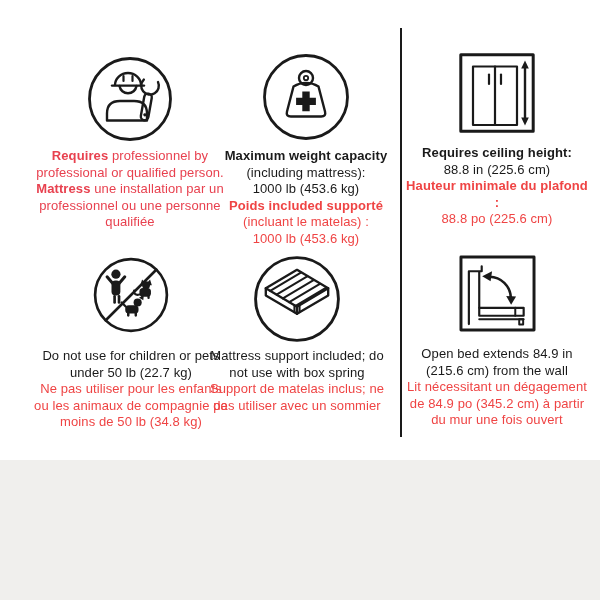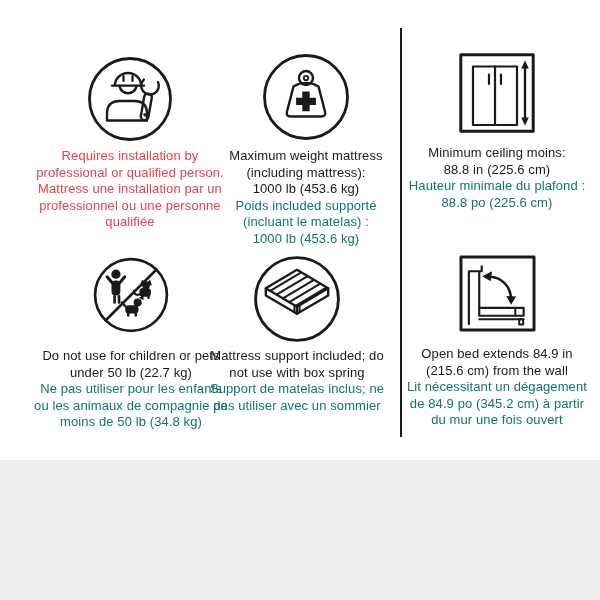--- a/index.html
+++ b/index.html
@@ -2,22 +2,22 @@
 <html><head>
 <meta charset="utf-8">
 <style>
   html,body{margin:0;padding:0;background:#ffffff;}
   .canvas{position:relative;width:600px;height:600px;background:#ffffff;overflow:hidden;
           font-family:"Liberation Sans",sans-serif;color:#1a1a1a;}
   .divider{position:absolute;left:400px;top:28px;width:1.5px;height:409px;background:#1a1a1a;}
   .cell{position:absolute;text-align:center;}
   .icon-wrap{display:flex;justify-content:center;align-items:flex-start;}
   .txt{margin:0;white-space:pre-line;font-size:13px;line-height:16.6px;letter-spacing:.1px;}
-  .txt b{font-weight:400;}
-  .gray{color:#0f766e;}
+  .txt b{font-weight:700;}
+  .gray{color:#ef4444;}
   .red{color:#e8414f;}
   
   #c1{left:24px;top:55px;width:212px;}   #c1 .icon-wrap{height:88px;margin-bottom:5px;}
   #c2{left:213px;top:52px;width:186px;}  #c2 .icon-wrap{height:90px;margin-bottom:6px;}
   #c3{left:403px;top:53px;width:188px;}  #c3 .icon-wrap{height:78px;margin-bottom:14px;}
   #c4{left:25px;top:256px;width:212px;}  #c4 .icon-wrap{height:78px;margin-bottom:14px;}
   #c5{left:206px;top:254px;width:182px;} #c5 .icon-wrap{height:90px;margin-bottom:4px;}
   #c6{left:403px;top:255px;width:188px;} #c6 .icon-wrap{height:77px;margin-bottom:14px;}
   
   .panel{position:absolute;left:0;top:460px;width:600px;height:140px;background:#f0efed;}
@@ -41,59 +41,59 @@
         <line x1="46.5" y1="21" x2="46.5" y2="26" stroke-width="2.2"></line>
         <path d="M33.5,31 a8.6,8.6 0 0 0 17,0" stroke-width="2.4"></path>
         <path d="M21,65.5 v-7 q0,-12.5 13,-12.5 h14 q13,0 13,12.5 v7 z" stroke-width="2.4"></path>
         <g transform="rotate(10 61 48)">
           <path d="M53.8,25.5 A8.8,8.8 0 1 0 68.2,25.5" stroke-width="2.4"></path>
           <rect x="57.2" y="38.5" width="7.6" height="27" rx="3.8" stroke-width="2.4"></rect>
           <circle cx="61" cy="60" r="1.6" fill="#1a1a1a" stroke="none"></circle>
         </g>
       </svg>
     </div>
-    <p class="txt red"><b>Requires</b><span> installation by
+    <p class="txt red"><b>Requires</b><span> professionnel by
 professional or qualified person.
 </span><b>Mattress</b><span> une installation par un
 professionnel ou une personne
 qualifiée</span></p>
   </section>
 
   <section class="cell" id="c2">
     <div class="icon-wrap">
       <svg width="90" height="90" viewBox="0 0 90 90" fill="none" stroke="#1a1a1a" stroke-linecap="round" stroke-linejoin="round">
         <circle cx="45" cy="45" r="41.5" stroke-width="2.8"></circle>
         <circle cx="45" cy="26" r="7" stroke-width="2.4"></circle>
         <circle cx="45" cy="26" r="2.2" stroke-width="1.8"></circle>
         <path d="M32.5,34.5 L26,59.5 q-1.3,5 3.8,5 h30.4 q5.1,0 3.8,-5 L57.5,34.5 q-6,-3.6 -12.5,-3.6 q-6.5,0 -12.5,3.6 z" stroke-width="2.4"></path>
         <path d="M41.3,39.5 h7.4 v6.2 h6.2 v7.4 h-6.2 v6.2 h-7.4 v-6.2 h-6.2 v-7.4 h6.2 z" fill="#1a1a1a" stroke="none"></path>
       </svg>
     </div>
-    <p class="txt"><b>Maximum weight mattress</b><span>
+    <p class="txt"><b>Maximum weight capacity</b><span>
 (including mattress):
 1000 lb (453.6 kg)</span></p>
     <p class="txt gray"><b>Poids included supporté</b><span>
 (incluant le matelas) :
 1000 lb (453.6 kg)</span></p>
   </section>
 
   <section class="cell" id="c3">
     <div class="icon-wrap">
       <svg width="76" height="80" viewBox="0 0 76 80" fill="none" stroke="#1a1a1a" stroke-linecap="round" stroke-linejoin="round">
         <rect x="1.8" y="1.8" width="72.4" height="76.4" stroke-width="3"></rect>
         <rect x="14" y="13.5" width="44" height="58.5" stroke-width="2.2"></rect>
         <line x1="36" y1="13.5" x2="36" y2="72" stroke-width="2.2"></line>
         <line x1="30" y1="21.5" x2="30" y2="31" stroke-width="2.2"></line>
         <line x1="42" y1="21.5" x2="42" y2="31" stroke-width="2.2"></line>
         <line x1="66" y1="14" x2="66" y2="66" stroke-width="2.4"></line>
         <polygon points="66,7.5 62.2,15.5 69.8,15.5" fill="#1a1a1a" stroke="none"></polygon>
         <polygon points="66,72.5 62.2,64.5 69.8,64.5" fill="#1a1a1a" stroke="none"></polygon>
       </svg>
     </div>
-    <p class="txt"><b>Minimum ceiling moins:</b><span>
+    <p class="txt"><b>Requires ceiling height:</b><span>
 88.8 in (225.6 cm)</span></p>
     <p class="txt gray"><b>Hauteur minimale du plafond :</b><span>
 88.8 po (225.6 cm)</span></p>
   </section>
 
   <section class="cell" id="c4">
     <div class="icon-wrap">
       <svg width="78" height="78" viewBox="0 0 88 88" fill="none" stroke="#1a1a1a" stroke-linecap="round" stroke-linejoin="round">
         <circle cx="44" cy="44" r="40.5" stroke-width="3"></circle>
         <line x1="15.5" y1="72.5" x2="72.5" y2="15.5" stroke-width="3"></line>

